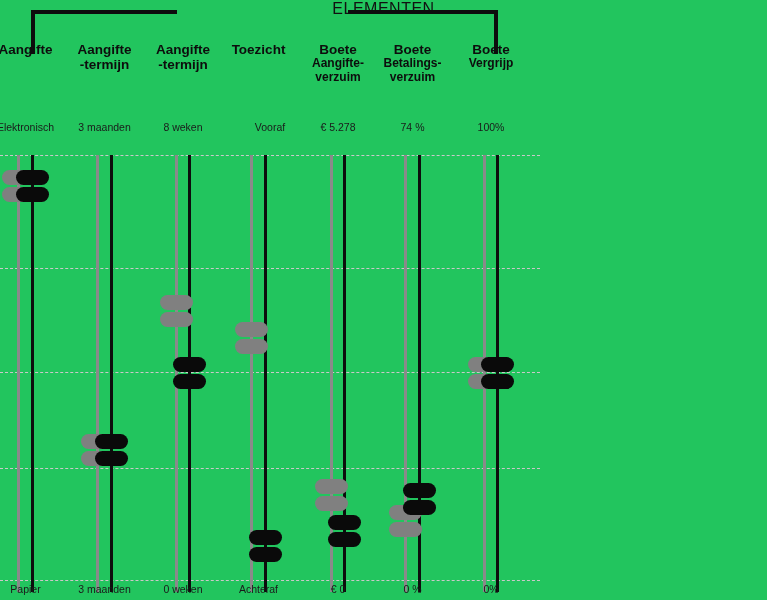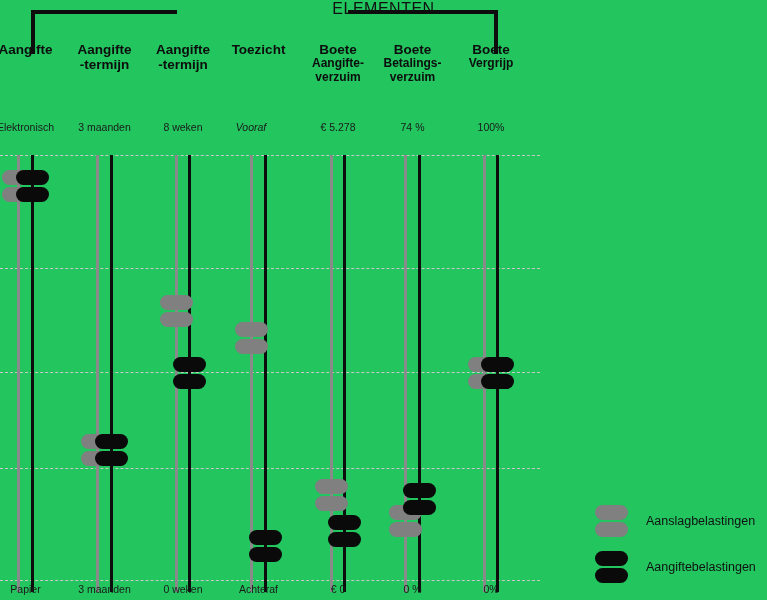--- a/index.html
+++ b/index.html
@@ -273,45 +273,29 @@
       </div>
       <div class="col-head" style="left: 436px; width: 110px;">
         <span class="main">Boete</span>
         <span class="sub">Vergrijp</span>
       </div>
     </div>
   <div id="topvals">
       <div class="val-top" style="left: -29.5px; width: 110px;">Elektronisch</div>
       <div class="val-top" style="left: 49.5px; width: 110px;">3 maanden</div>
       <div class="val-top" style="left: 128px; width: 110px;">8 weken</div>
-      <div class="val-top" style="left: 196px; width: 110px; font-style: italic;">Vooraf</div>
+      <div class="val-top" style="left: 215px; width: 110px;">Vooraf</div>
       <div class="val-top" style="left: 283px; width: 110px;">€ 5.278</div>
       <div class="val-top" style="left: 357.5px; width: 110px;">74 %</div>
       <div class="val-top" style="left: 436px; width: 110px;">100%</div>
     </div>
   <div id="botvals">
       <div class="val-bottom" style="left: -29.5px; width: 110px;">Papier</div>
       <div class="val-bottom" style="left: 49.5px; width: 110px;">3 maanden</div>
       <div class="val-bottom" style="left: 128px; width: 110px;">0 weken</div>
       <div class="val-bottom" style="left: 203.5px; width: 110px;">Achteraf</div>
       <div class="val-bottom" style="left: 283px; width: 110px;">€ 0</div>
       <div class="val-bottom" style="left: 357.5px; width: 110px;">0 %</div>
       <div class="val-bottom" style="left: 436px; width: 110px;">0%</div>
     </div>
 
-  <div id="legend">
-      <div class="legend-row">
-        <span class="legend-swatch gray">
-          <i></i>
-          <i></i>
-        </span>
-        <span class="legend-label">Aanslagbelastingen</span>
-      </div>
-      <div class="legend-row">
-        <span class="legend-swatch black">
-          <i></i>
-          <i></i>
-        </span>
-        <span class="legend-label">Aangiftebelastingen</span>
-      </div>
-    </div>
 
 </div>
 
 </body></html>

